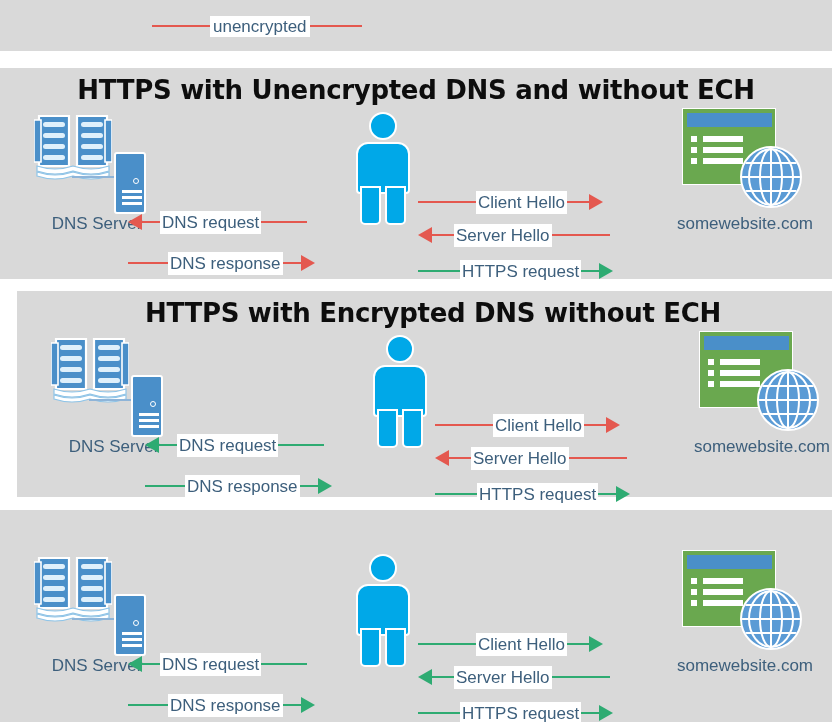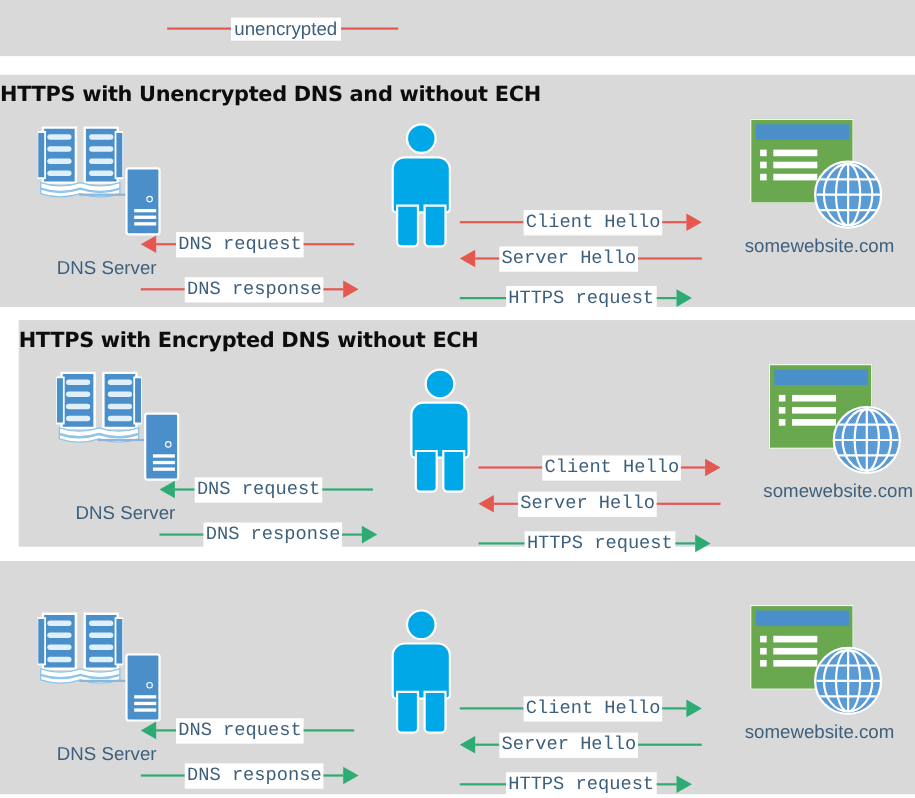--- a/index.html
+++ b/index.html
@@ -31,25 +31,25 @@
 
   
   .panel{
     position:absolute;left:0;width:832px;background:#d9d9d9;
   }
   #panel-1{top:68px;height:211px;}
   #panel-2{top:291px;height:206px;margin-left:17px;}
   #panel-3{top:510px;height:212px;}
 
   .panel-title{
-    position:absolute;left:0;width:832px;text-align:left;
+    position:absolute;left:0;width:832px;text-align:center;
     top:7px;
     font-family:"DejaVu Sans", sans-serif;
     font-weight:bold;
-    font-size:19px;
+    font-size:26px;
     color:#0d0d0d;
     letter-spacing:-0.3px;
   }
 
   
   .dns-group{position:absolute;left:22px;top:42px;width:150px;height:130px;}
   .book{position:absolute;left:12px;top:0px;width:78px;height:70px;}
   .server-tower{
     position:absolute;left:92px;top:42px;width:32px;height:62px;
     background:#4a8fc9;border:2px solid #ffffff;border-radius:3px;
@@ -62,21 +62,21 @@
   .tower-stripe{
     position:absolute;left:6px;width:20px;height:3px;background:#ffffff;
   }
   .tower-stripe.s1{top:36px;}
   .tower-stripe.s2{top:42px;}
   .tower-stripe.s3{top:48px;}
   .connector{
     position:absolute;left:50px;top:66px;width:44px;height:2px;background:#8eb4d8;
   }
   .dns-label{
-    position:absolute;left:0px;top:124px;width:150px;text-align:center;
+    position:absolute;left:0px;top:104px;width:150px;text-align:center;
     font-size:17px;color:#3d5f7c;
     font-family:"Liberation Sans", sans-serif;
   }
 
   
   .person{position:absolute;left:352px;top:44px;width:62px;height:113px;}
   .p-head{
     position:absolute;left:17px;top:0;width:28px;height:28px;border-radius:50%;
     background:#00a8e8;border:2px solid #ffffff;box-sizing:border-box;
   }
@@ -116,21 +116,21 @@
     white-space:nowrap;
   }
 
   
   .flow{position:absolute;height:24px;display:flex;align-items:center;}
   .flow .seg{height:2px;flex:0 0 auto;}
   .flow .lbl{
     background:#ffffff;color:#3d5f7c;
     font-size:17px;line-height:19px;
     padding:2px 2px;white-space:nowrap;
-    font-family:Liberation Mono, monospace;
+    font-family:Liberation Sans, sans-serif;
   }
   .head{width:0;height:0;flex:0 0 auto;}
   .head.right{border-top:8px solid transparent;border-bottom:8px solid transparent;border-left:14px solid currentColor;}
   .head.left{border-top:8px solid transparent;border-bottom:8px solid transparent;border-right:14px solid currentColor;}
 </style>
 </head>
 <body>
 
 <div class="page">
 

